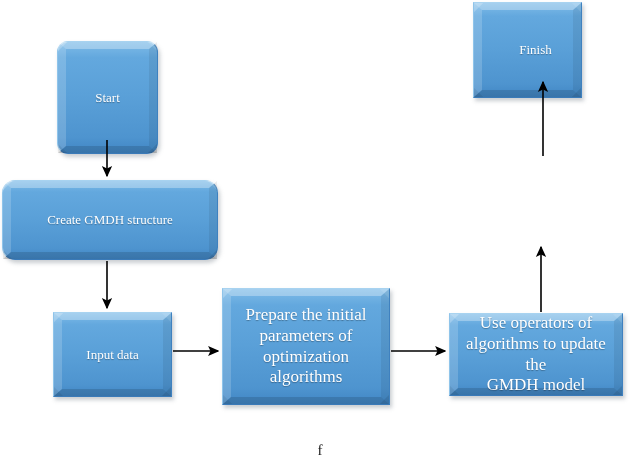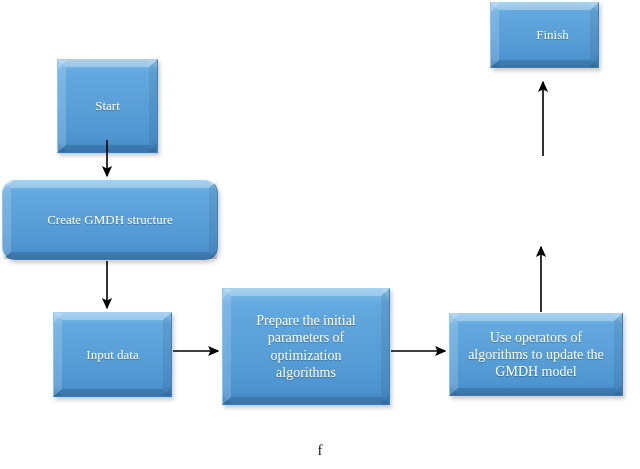--- a/index.html
+++ b/index.html
@@ -64,21 +64,21 @@
     z-index: 3;
     color: #ffffff;
     text-align: center;
     line-height: 1.22;
     font-size: 13px;
     text-shadow: 0 1px 1px rgba(0,0,0,0.30);
     padding: 0 8px;
     white-space: pre-line;
   }
   .node.small .label { font-size: 13px; }
-  .node.multi .label { font-size: 14px; }
+  .node.multi .label { font-size: 17px; }
 
   
   #edges {
     position: absolute;
     left: 0; top: 0;
     width: 640px;
     height: 469px;
     pointer-events: none;
     z-index: 5;
   }
@@ -93,21 +93,21 @@
     font-size: 15px;
     color: #1a1a1a;
     font-family: "Liberation Serif", "DejaVu Serif", serif;
   }
 </style>
 </head>
 <body>
 
 <div id="canvas">
 
-  <div class="node small" id="node-start" style="left: 57px; top: 59px; width: 101px; height: 94px;">
+  <div class="node small" id="node-start" style="left: 57px; top: 41px; width: 101px; height: 113px; border-radius: 11px;">
     <div class="label">Start</div>
   </div>
 
   <div class="node small" id="node-create" style="left: 2px; top: 180px; width: 216px; height: 80px; border-radius: 13px;">
     <div class="label">Create GMDH structure</div>
   </div>
 
   <div class="node small" id="node-input" style="left: 53px; top: 312px; width: 119px; height: 85px;">
     <div class="label">Input data</div>
   </div>
@@ -119,21 +119,21 @@
 algorithms</div>
   </div>
 
   <div class="node multi" id="node-update" style="left: 449px; top: 313px; width: 174px; height: 83px;">
     <div class="label">Use operators of
 algorithms to update the
 GMDH model</div>
   </div>
 
 
-  <div class="node small" id="node-finish" style="left: 490px; top: 2px; width: 109px; height: 66px; padding-left: 16px;">
+  <div class="node small" id="node-finish" style="left: 473px; top: 2px; width: 109px; height: 96px; padding-left: 16px;">
     <div class="label">Finish</div>
   </div>
 
   <svg id="edges" viewBox="0 0 640 469">
     <defs>
       <marker id="arrowhead" markerWidth="7" markerHeight="7" refX="6.2" refY="3.5" orient="auto" markerUnits="strokeWidth">
         <path d="M0,0.3 L7,3.5 L0,6.7 L1.5,3.5 Z" fill="#000000"></path>
       </marker>
     </defs>
 

